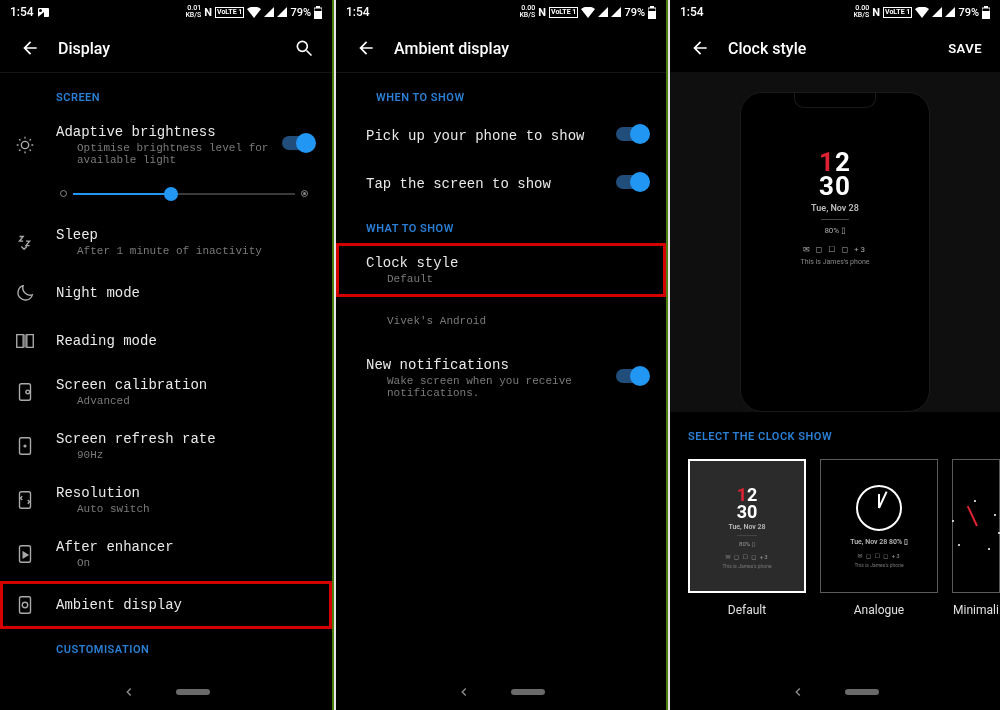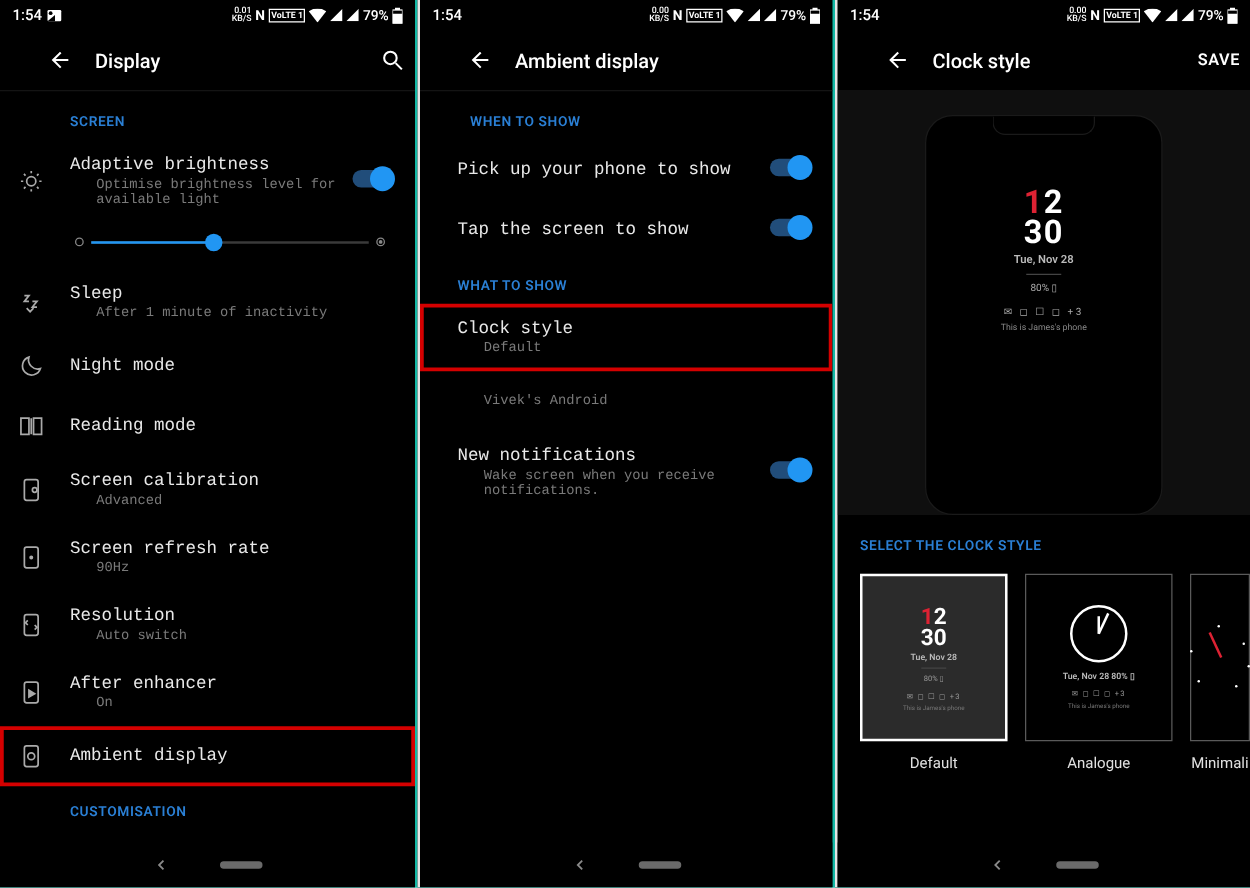--- a/index.html
+++ b/index.html
@@ -1,35 +1,35 @@
 <!DOCTYPE html>
 <html><head>
 <meta charset="utf-8">
 <style>
   * { box-sizing: border-box; margin: 0; padding: 0; }
   html, body { width: 1000px; height: 710px; background: #e6e6e6; font-family: -apple-system, Roboto, 'Segoe UI', sans-serif; overflow: hidden; }
-  .container { display: flex; gap: 2px; width: 1000px; height: 710px; background: #14b8a6; }
+  .container { display: flex; gap: 2px; width: 1000px; height: 710px; background: #4d7c0f; }
   .phone { width: 332px; height: 710px; background: #000; color: #e6e6e6; position: relative; overflow: hidden; display: flex; flex-direction: column; }
 
   
   .statusbar { display: flex; justify-content: space-between; align-items: center; padding: 4px 10px 4px 10px; height: 24px; font-size: 11px; font-weight: 500; color: #fff; }
   .statusbar .left, .statusbar .right { display: flex; align-items: center; gap: 4px; }
   .statusbar .right { gap: 3px; }
   .sb-clock { font-size: 12px; font-weight: 500; }
   .sb-netrate { font-size: 7px; line-height: 7px; text-align: right; }
   .sb-badge { display: inline-block; border: 1px solid #fff; font-size: 7px; padding: 0 1px; line-height: 9px; font-weight: 700; }
   .sb-nfc { font-weight: 700; font-size: 11px; }
   .sb-signal, .sb-wifi, .sb-batt { display: inline-block; }
   .sb-wifi svg, .sb-signal svg, .sb-batt svg { display: block; }
   .sb-small-img { width: 11px; height: 9px; background: #fff; border-radius: 1px; position: relative; }
   .sb-small-img::before { content: ''; position: absolute; left: 1px; top: 1px; width: 3px; height: 3px; border-radius: 50%; background: #000; }
   .sb-small-img::after { content: ''; position: absolute; bottom: 0; left: 0; border-left: 6px solid transparent; border-right: 0 solid transparent; border-bottom: 5px solid #000; }
 
   
-  .header { display: flex; align-items: center; gap: 18px; padding: 14px 8px 14px 20px; margin-left: 18px; }
+  .header { display: flex; align-items: center; gap: 18px; padding: 14px 18px 14px 20px; }
   .header .back { width: 20px; height: 20px; }
   .header .title { flex: 1; font-size: 16px; font-weight: 500; color: #fff; }
   .header .search { width: 20px; height: 20px; }
   .header .save { font-size: 13px; font-weight: 600; color: #fff; letter-spacing: 0.5px; }
 
   .hr { height: 1px; background: #141414; margin: 0 0 4px 0; }
 
   .content { flex: 1; overflow: hidden; position: relative; }
 
   
@@ -452,21 +452,21 @@
             <div class="date">Tue, Nov 28</div>
             <div class="hr2"></div>
             <div class="batt">80% ▯</div>
             <div class="icons-row">✉ ◻ ☐ ◻  +3</div>
             <div class="msg">This is James's phone</div>
           </div>
         </div>
       </div>
 
       <div class="style-section">
-        <div class="style-label">SELECT THE CLOCK STYLE</div>
+        <div class="style-label">SELECT THE CLOCK SHOW</div>
         <div class="style-row">
           <div class="style-item">
             <div class="style-tile selected">
               <div class="tile-clock-small">
                 <div class="l1"><span class="d1">1</span><span class="d2">2</span></div>
                 <div class="l2">30</div>
                 <div class="date">Tue, Nov 28</div>
                 <div class="hr2"></div>
                 <div class="sub">80% ▯</div>
                 <div class="icr">✉ ◻ ☐ ◻  +3</div>

